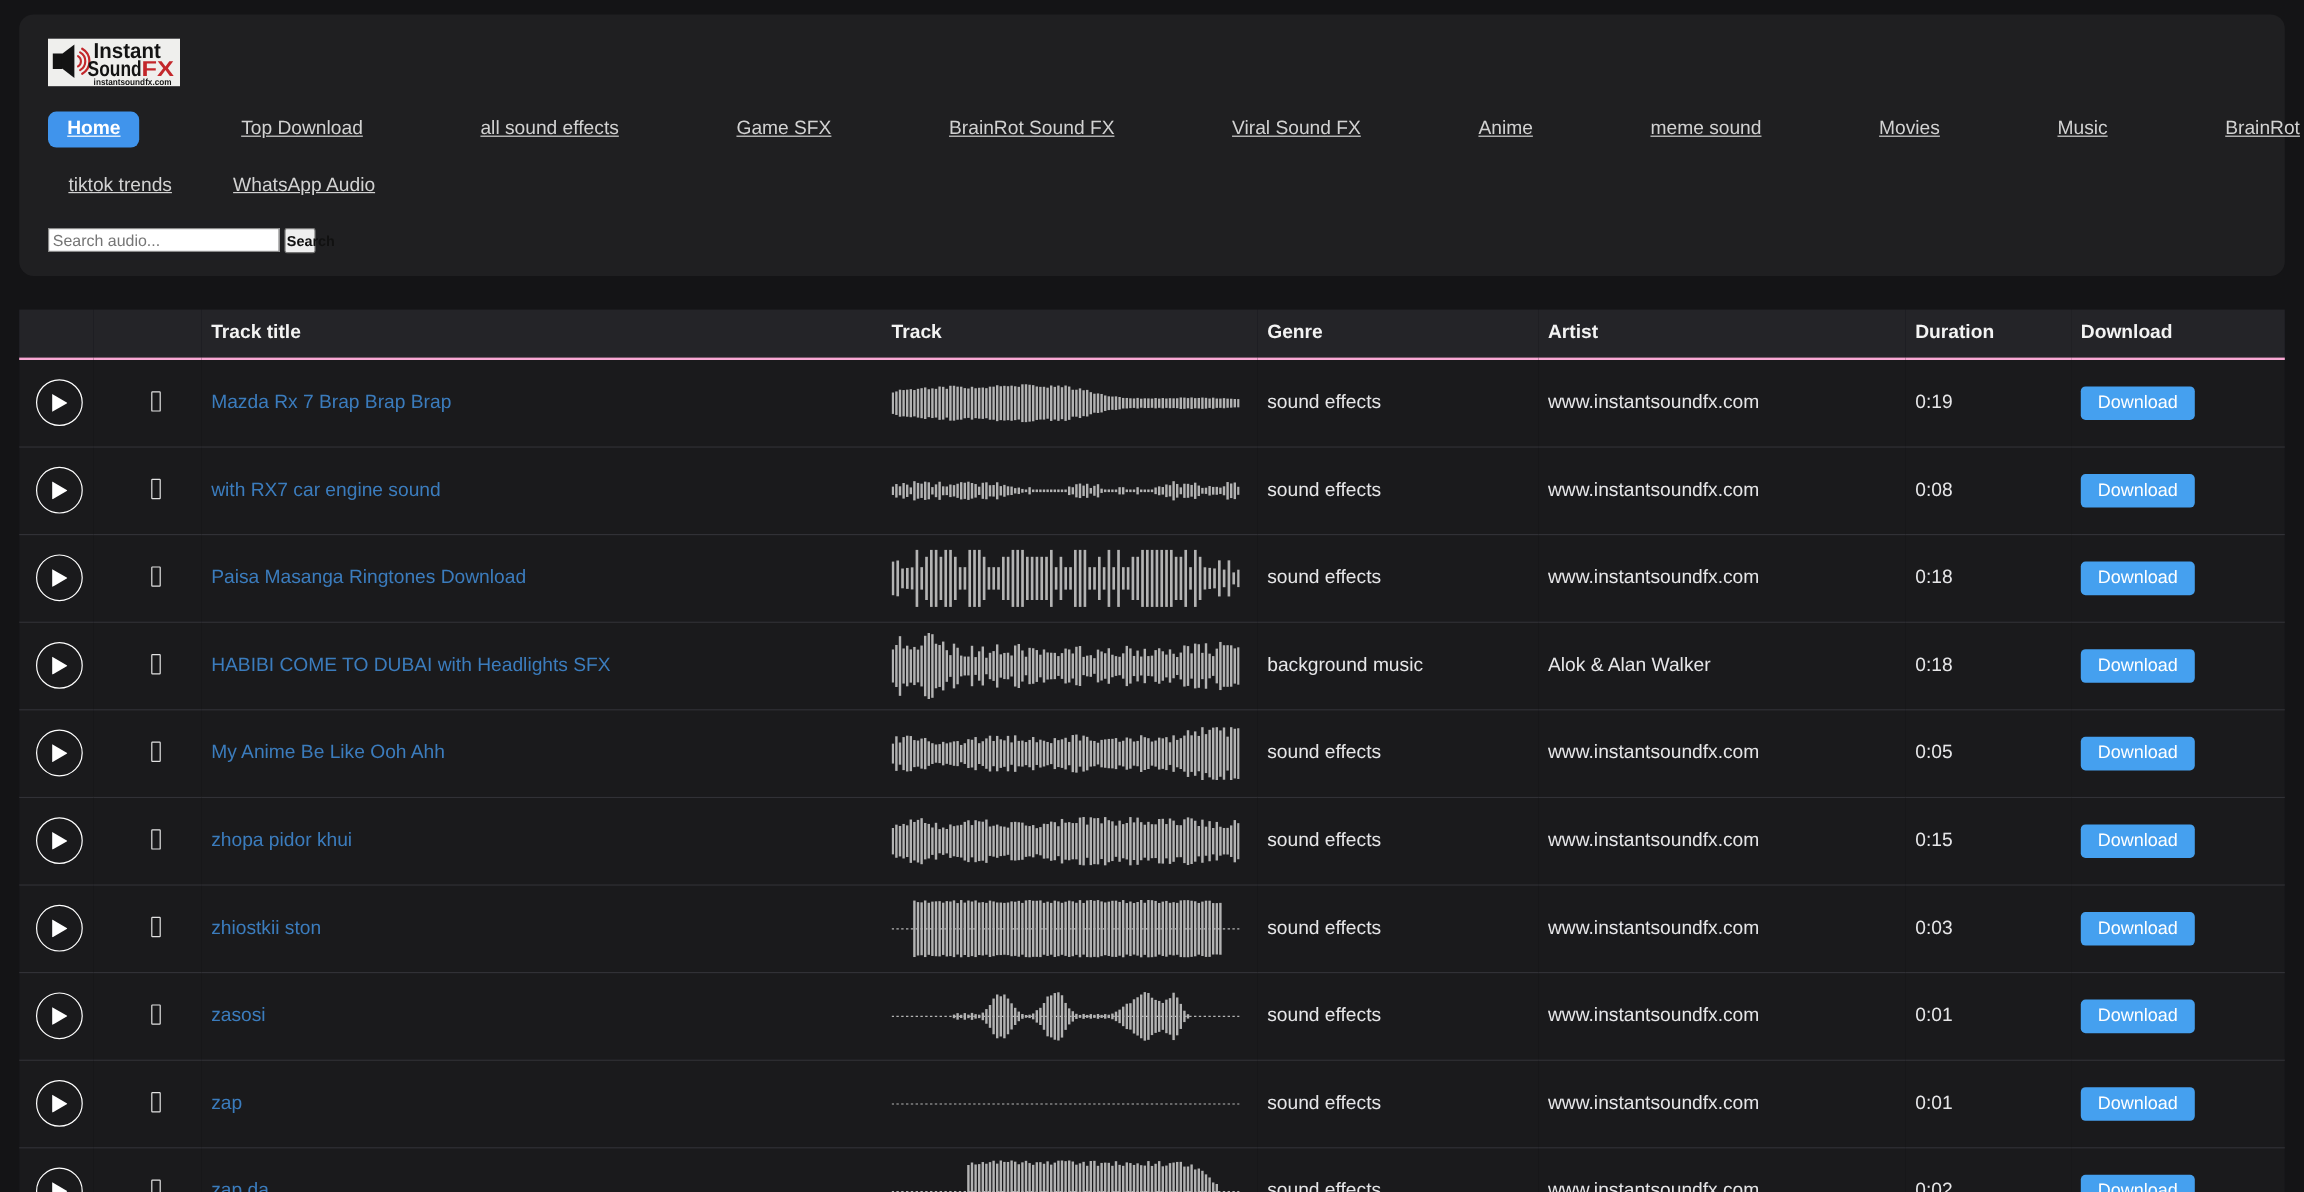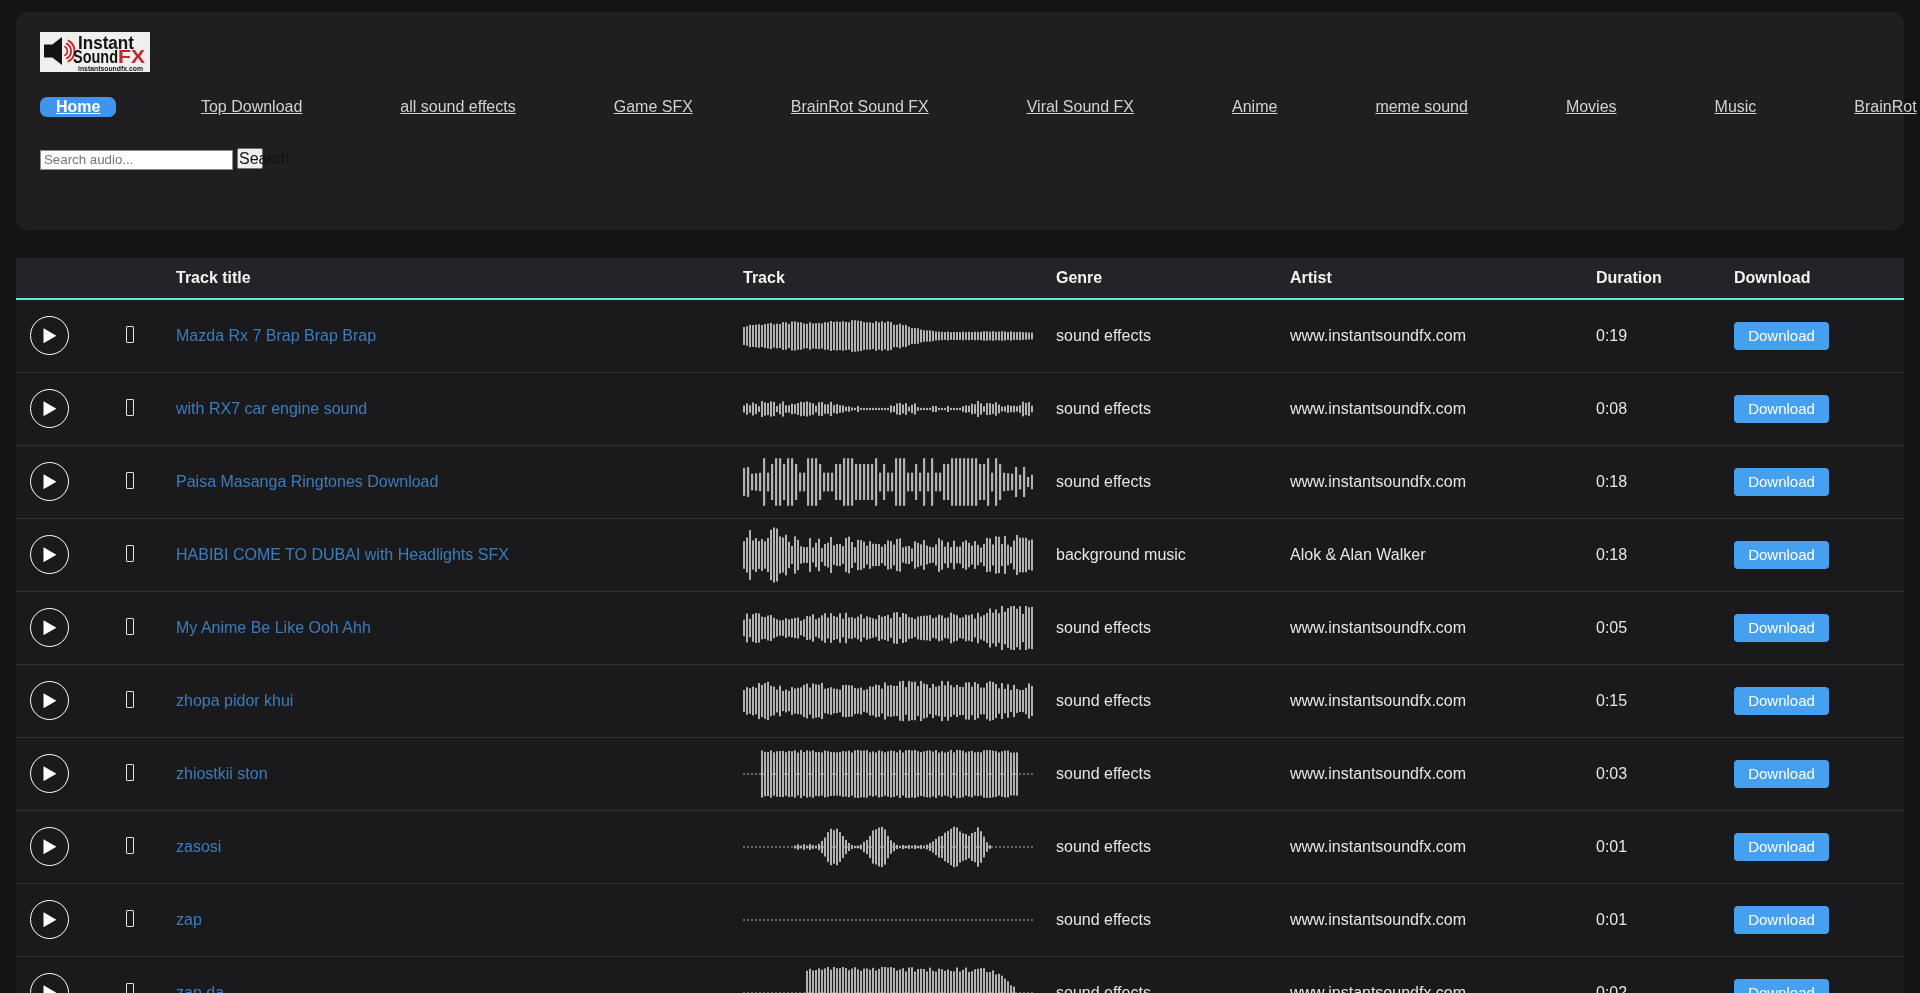--- a/index.html
+++ b/index.html
@@ -1,32 +1,32 @@
 <!DOCTYPE html>
 <html><head>
 <meta charset="utf-8">
 <style>
 * { box-sizing: border-box; }
 html,body { margin:0; padding:0; }
 body { background:#141416; font-family:"Liberation Sans", sans-serif; color:#e6e6e8; }
 .card { margin:12px 16px 0 16px; background:#1f1f21; border-radius:12px; padding:20px 24px 21px 24px; height:218px; }
 .nav1 { margin-top:16px; height:30px; display:flex; align-items:center; white-space:nowrap; }
 .nav1 a, .nav2 a { color:#d2d2d2; font-size:16px; text-decoration:underline; }
-.homebtn { background:#4094ec; border-radius:7px; height:20px; padding:0 16px; display:flex; align-items:center; margin-right:36.5px; }
+.homebtn { background:#4094ec; border-radius:7px; height:30px; padding:0 16px; display:flex; align-items:center; margin-right:36.5px; }
 .homebtn a { color:#fff; font-weight:bold; }
 .nav1 span.it { margin-right:50px;margin-left:48px; }
 .nav2 { margin-top:23px; padding-left:17px; }
 .nav2 a.t1 { margin-right:51px; }
 .searchrow { margin-top:26px; }
 .searchrow input { width:193px; height:20px; border:1px solid #8a8a8a; background:#fff; font-family:"Liberation Sans",sans-serif; font-size:13.3px; padding:1px 3px; color:#111; border-radius:0; }
 .searchrow input::placeholder { color:#757575; }
-.searchrow button { height:21px; margin-left:4px; background:#efefef; border:1px solid #767676; border-radius:2px; font-family:"Liberation Sans",sans-serif; font-size:16px; color:#111; padding:1px 1px; width:26px; }
+.searchrow button { height:21px; margin-left:4px; background:#efefef; border:1px solid #767676; border-radius:2px; font-family:"Liberation Sans",sans-serif; font-size:12px; color:#111; padding:1px 1px; width:26px;font-weight:bold; }
 table { border-collapse:collapse; table-layout:fixed; width:1888px; margin:28px 16px 0 16px; }
 thead tr { background:#242428; }
-th { text-align:left; font-size:16px; font-weight:bold; color:#f3f3f3; padding:11px 8px; border-bottom:2px solid #5eead4; }
+th { text-align:left; font-size:16px; font-weight:bold; color:#f3f3f3; padding:11px 8px; border-bottom:2px solid #f9a8d4; }
 tbody tr { background:#1a1a1c; }
 tbody tr + tr td { border-top:1px solid #313136; }
 td { padding:0 8px; height:73px; vertical-align:middle; font-size:16px; color:#e6e6e8; }
 .playc { width:39px; height:39px; border:1.8px solid #fff; border-radius:50%; display:flex; align-items:center; justify-content:center; margin:0 auto; position:relative; left:2px; }
 .playc svg { margin-left:1px; }
 .tofu { display:inline-block; width:8px; height:17px; border:1.7px solid #e2e2e2; border-radius:1px; margin-left:40px; margin-top:2px; }
 .title a { color:#3b7cbd; font-weight:normal; text-decoration:none; }
 .dlbtn { display:inline-block; width:95px; height:28px; line-height:28px; text-align:center; background:#45a0ef; color:#fff; font-size:15px; border-radius:4px; }
 .wavecell svg { display:block; }
 </style>
@@ -60,20 +60,23 @@
 <span class="it"><a href="#">Viral Sound FX</a></span>
 <span class="it"><a href="#">Anime</a></span>
 <span class="it"><a href="#">meme sound</a></span>
 <span class="it"><a href="#">Movies</a></span>
 <span class="it"><a href="#">Music</a></span>
 <span class="it"><a href="#">BrainRot</a></span>
 <span class="it"><a href="#">Sports</a></span>
 <span class="it"><a href="#">Reactions</a></span>
 <span class="it"><a href="#">Sports</a></span>
 <span class="it"><a href="#">Television</a></span>
+</div>
+<div class="nav2">
+<a class="t1" href="#">tiktok trends</a><a href="#">WhatsApp Audio</a>
 </div>
 <div class="searchrow">
 <input type="text" placeholder="Search audio..." style=""><button>Search</button>
 </div>
 </div>
 <table>
 <colgroup>
       <col style="width:62px">
       <col style="width:90px">
       <col style="width:567px">

